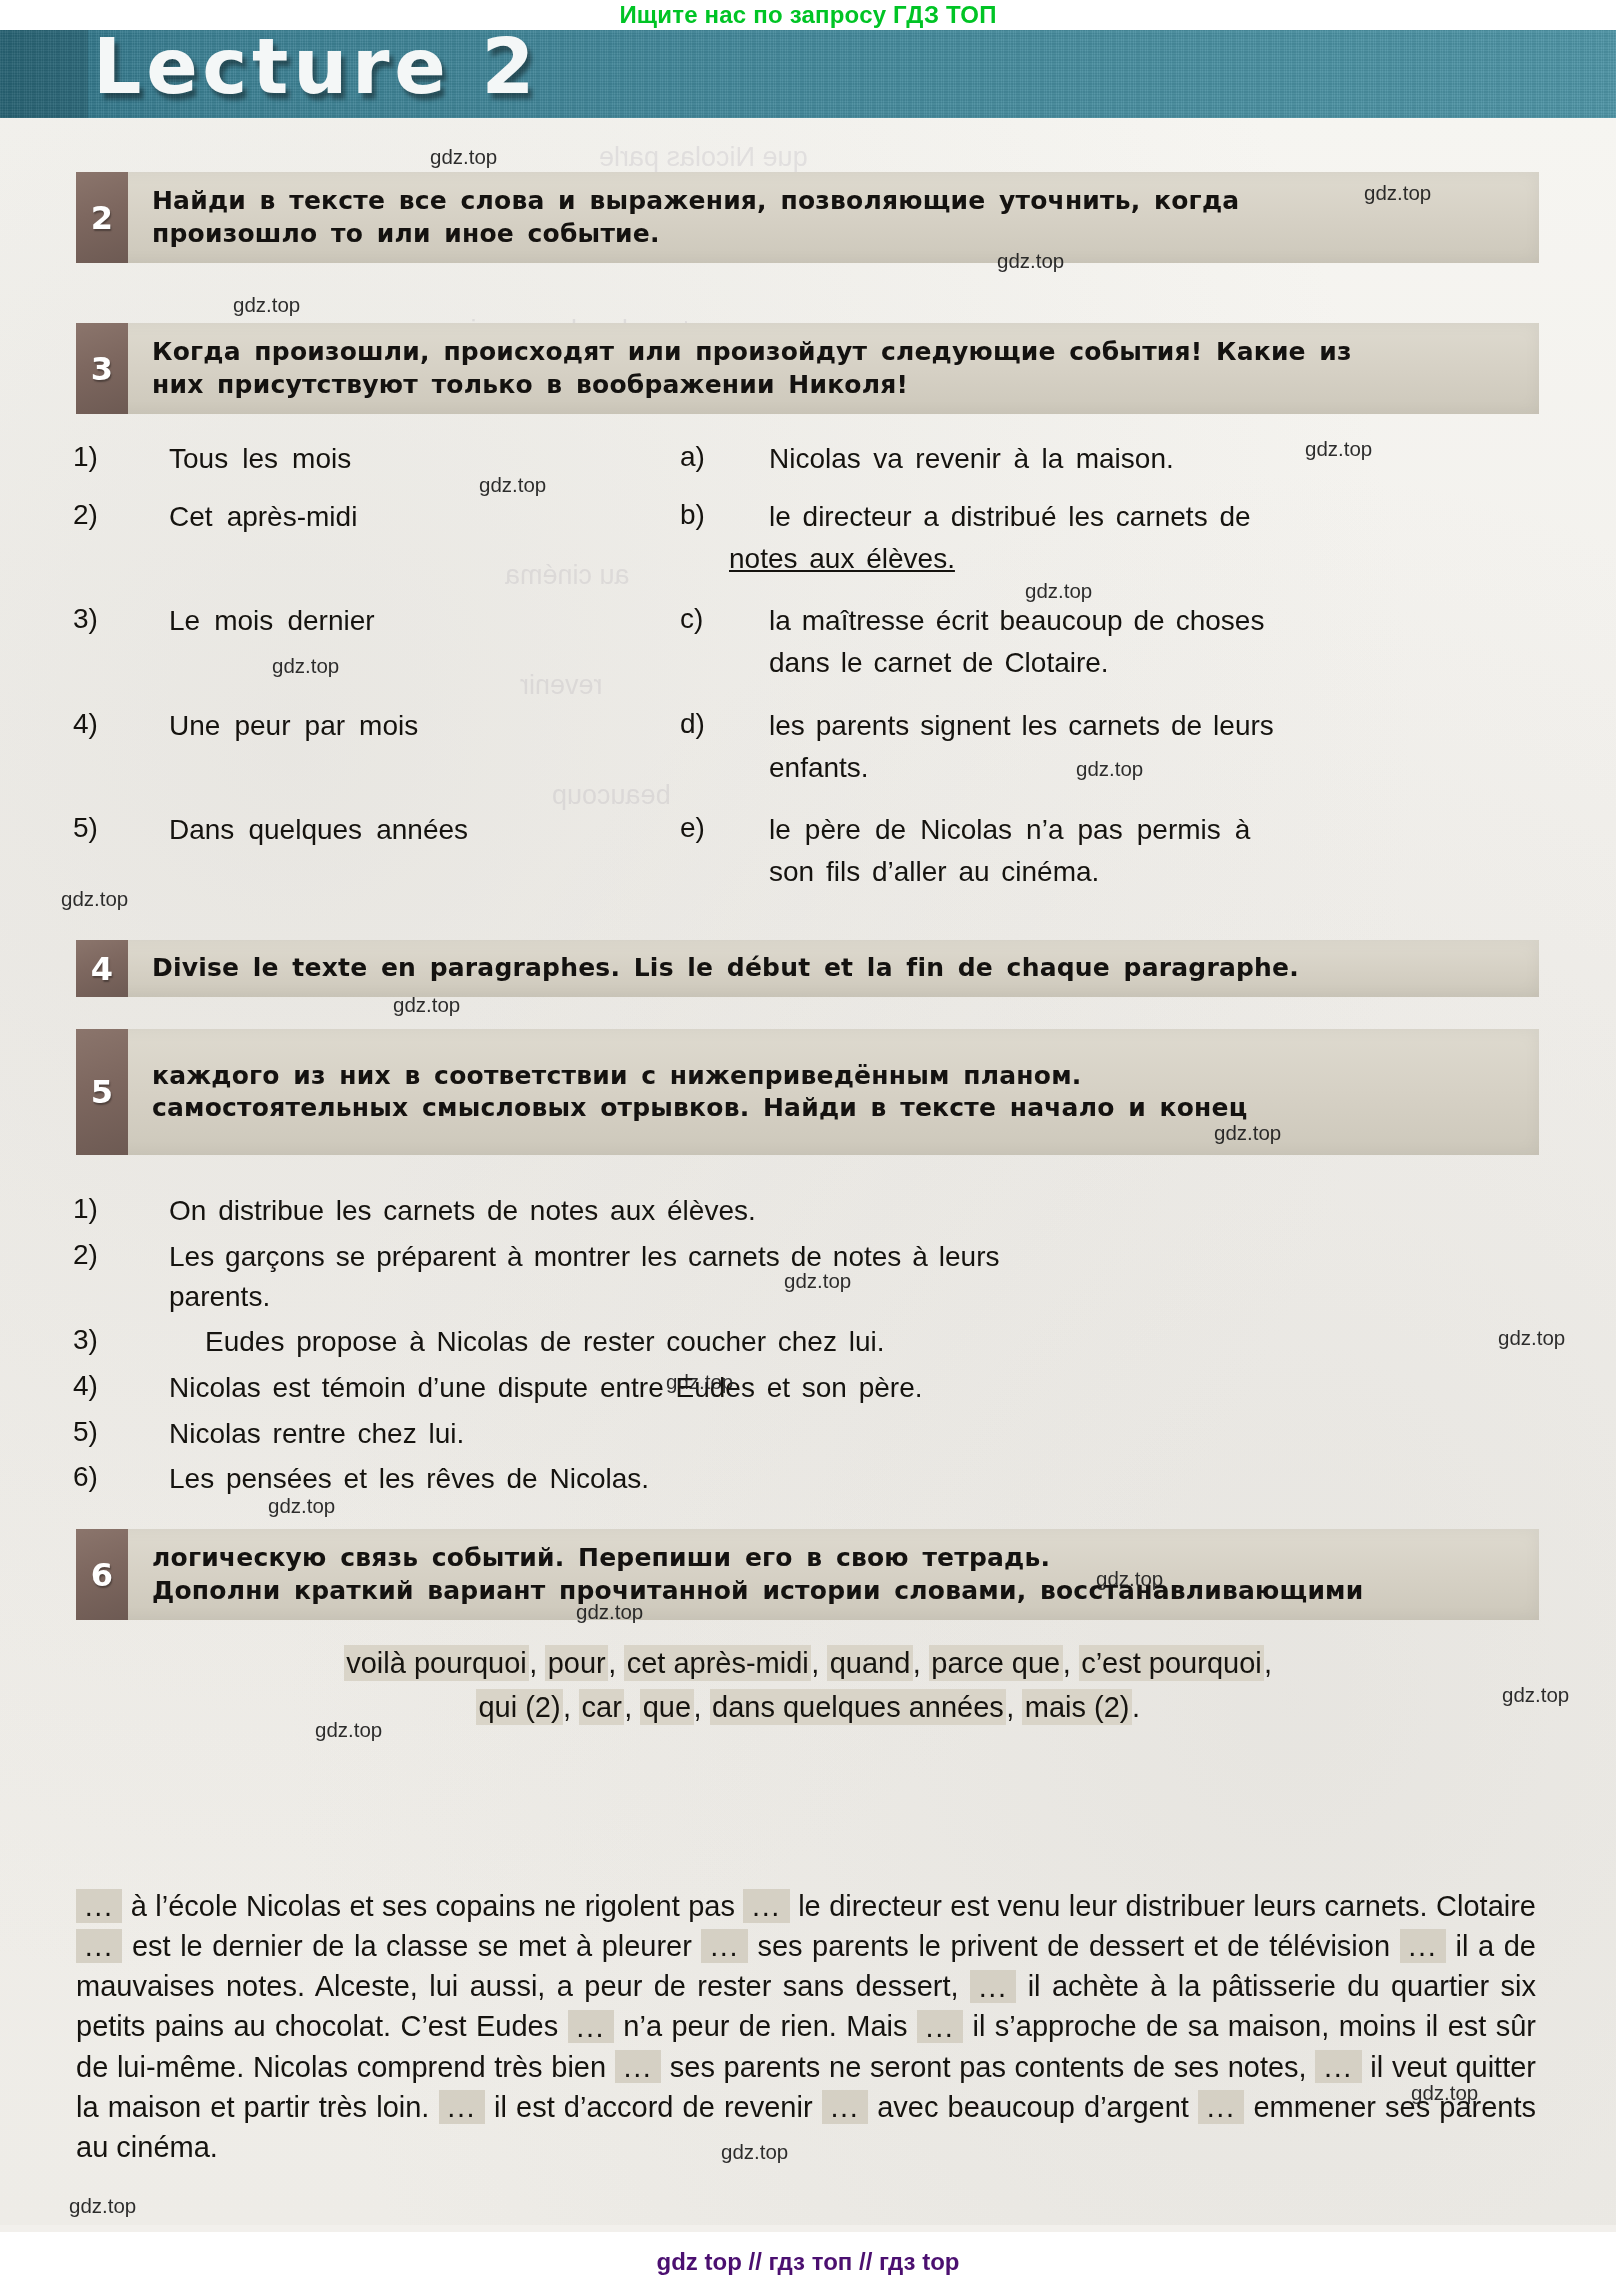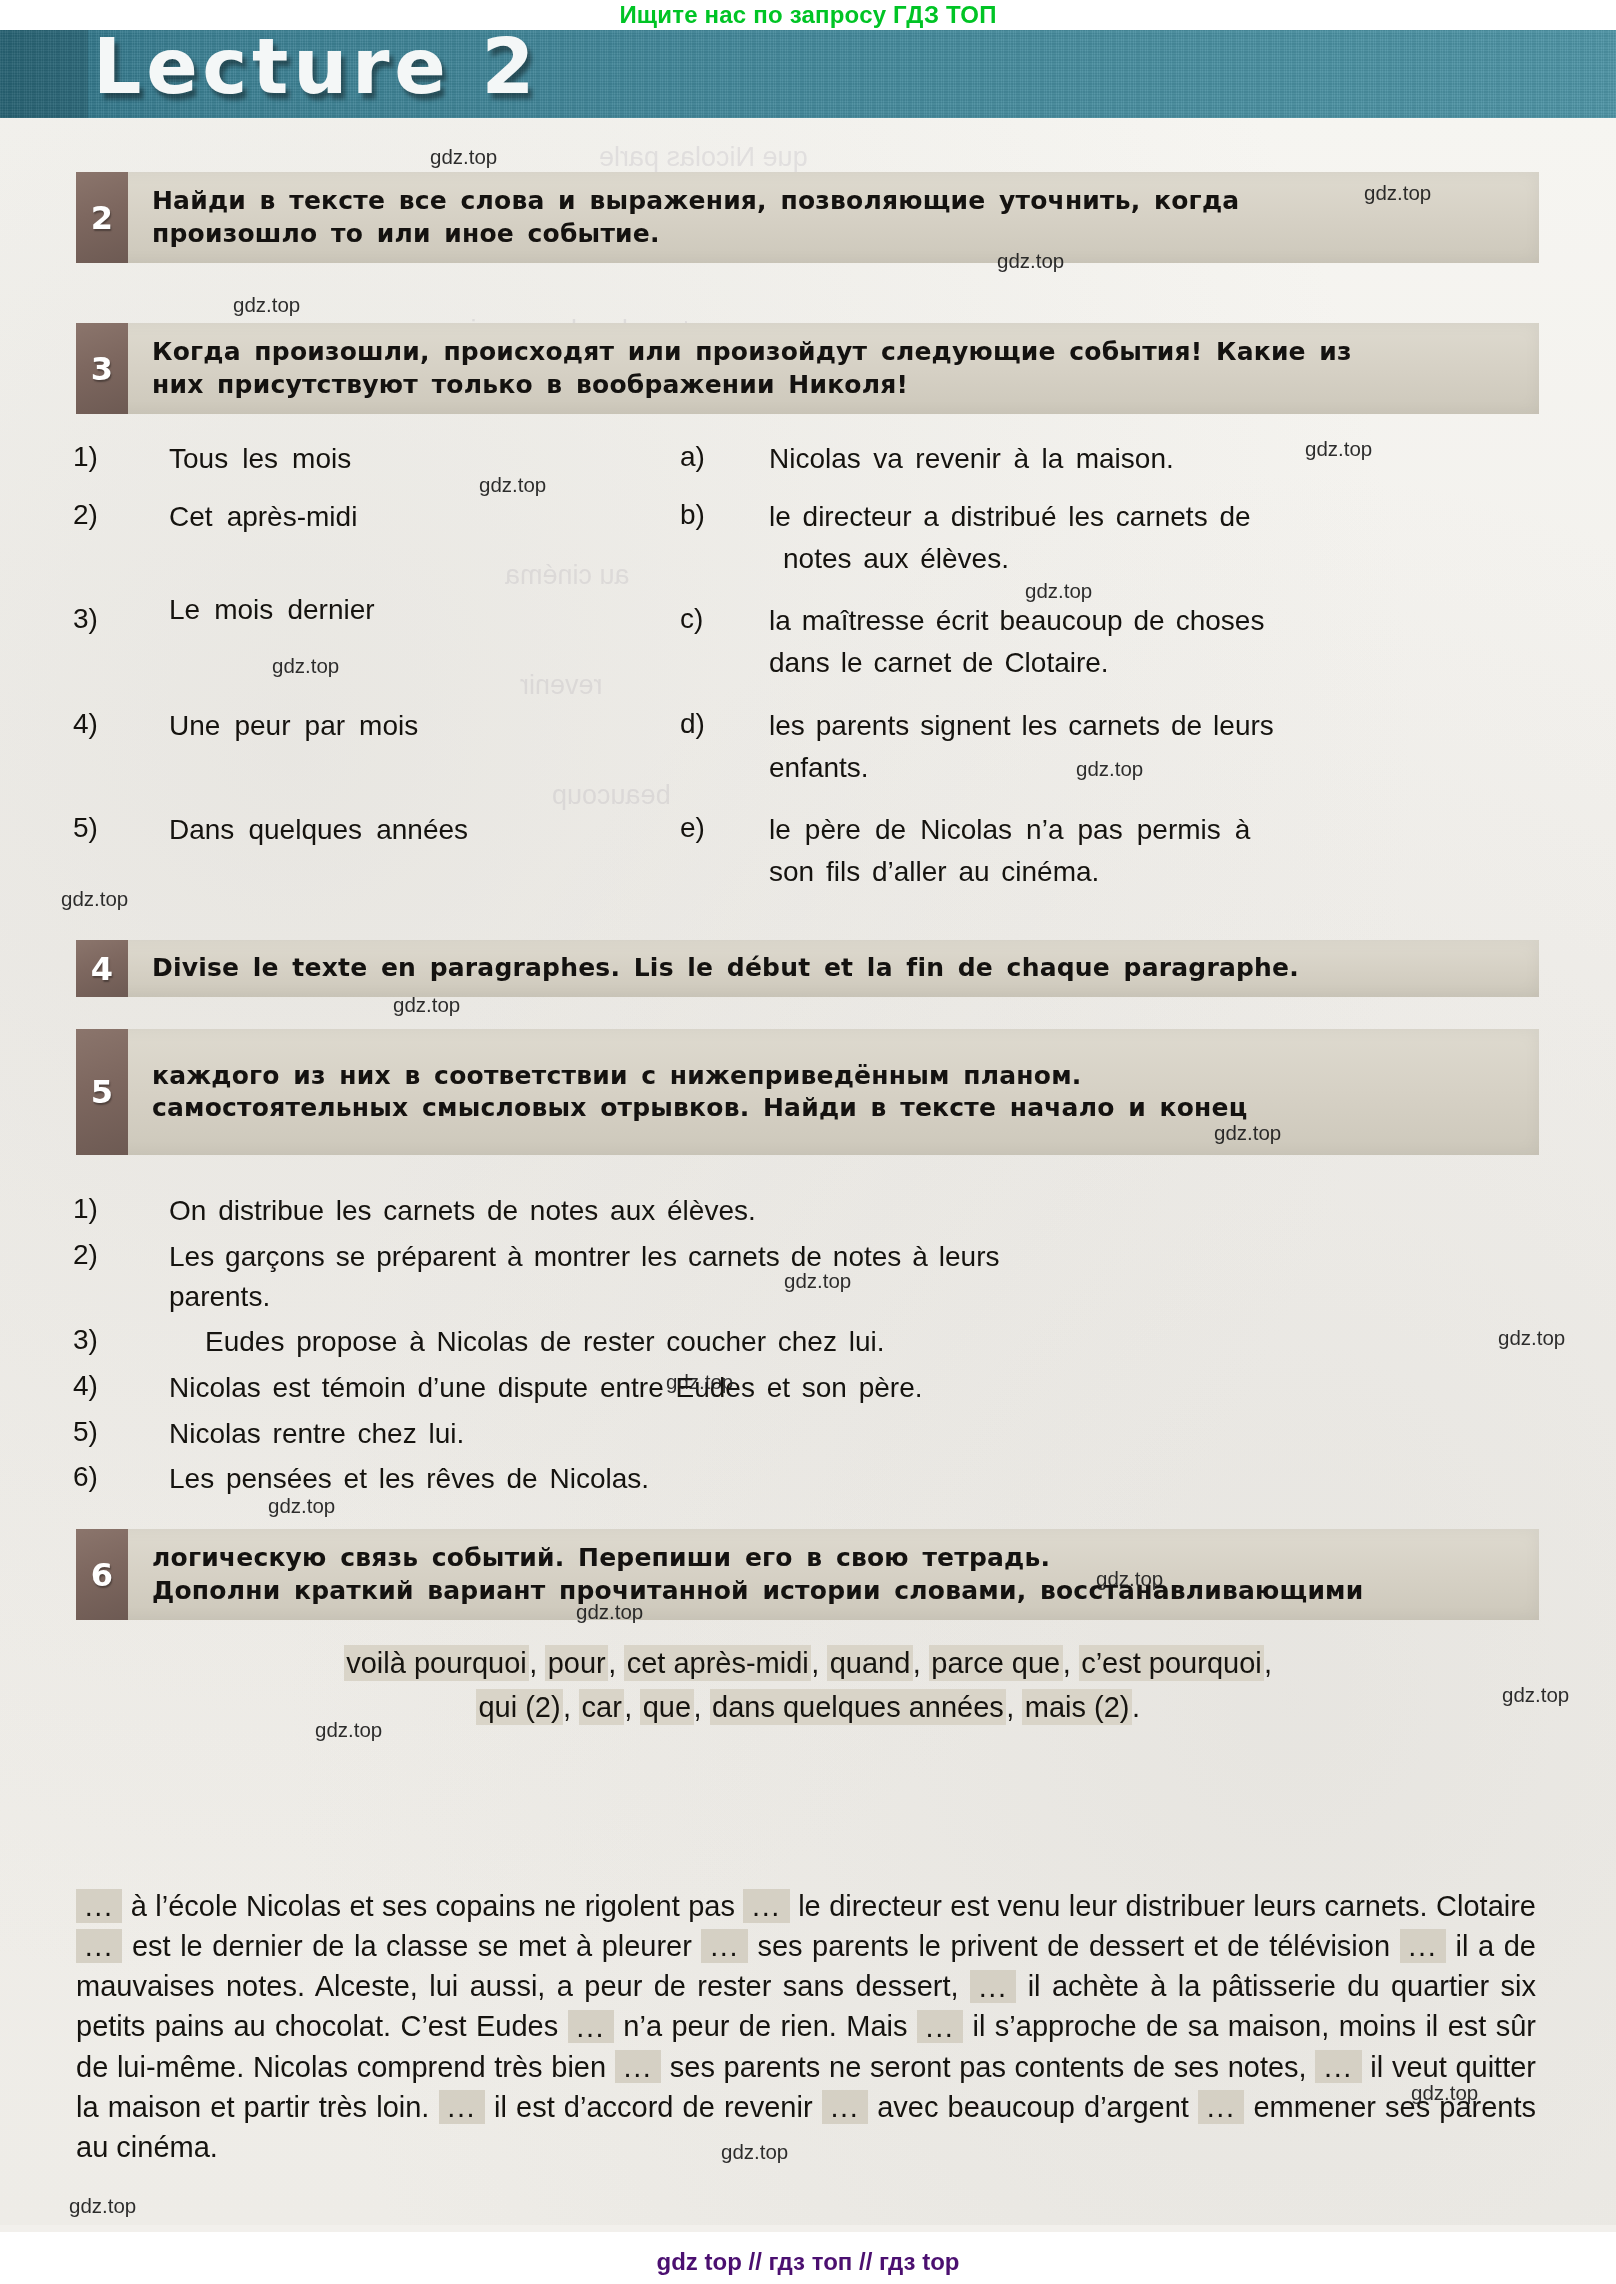--- a/index.html
+++ b/index.html
@@ -257,34 +257,34 @@
         </div>
       </div>
 
       <div class="marker" style="left:73px;top:323px;">1)</div>
       <div class="ftext" style="left:169px;top:323px;word-spacing:6.3px;">Tous les mois</div>
 
       <div class="marker" style="left:73px;top:381px;">2)</div>
       <div class="ftext" style="left:169px;top:381px;word-spacing:6.3px;">Cet après-midi</div>
 
       <div class="marker" style="left:73px;top:485px;">3)</div>
-      <div class="ftext" style="left:169px;top:474px;word-spacing:6.3px;">Le mois dernier</div>
+      <div class="ftext" style="left:169px;top:485px;word-spacing:6.3px;">Le mois dernier</div>
 
       <div class="marker" style="left:73px;top:590px;">4)</div>
       <div class="ftext" style="left:169px;top:590px;word-spacing:6.3px;">Une peur par mois</div>
 
       <div class="marker" style="left:73px;top:694px;">5)</div>
       <div class="ftext" style="left:169px;top:694px;word-spacing:6.3px;">Dans quelques années</div>
 
       <div class="marker" style="left:680px;top:323px;">a)</div>
       <div class="ftext" style="left:769px;top:323px;word-spacing:4.7px;">Nicolas va revenir à la maison.</div>
 
       <div class="marker" style="left:680px;top:381px;">b)</div>
       <div class="ftext" style="left:769px;top:381px;word-spacing:4px;">le directeur a distribué les carnets de</div>
-      <div class="ftext" style="left:783px;top:423px;word-spacing:4px;">notes aux élèves.</div>
+      <div class="ftext" style="left:729px;top:423px;word-spacing:4px;text-decoration:underline;">notes aux élèves.</div>
 
       <div class="marker" style="left:680px;top:485px;">c)</div>
       <div class="ftext" style="left:769px;top:485px;word-spacing:3.2px;">la maîtresse écrit beaucoup de choses</div>
       <div class="ftext" style="left:769px;top:527px;word-spacing:3.2px;">dans le carnet de Clotaire.</div>
 
       <div class="marker" style="left:680px;top:590px;">d)</div>
       <div class="ftext" style="left:769px;top:590px;word-spacing:3.2px;">les parents signent les carnets de leurs</div>
       <div class="ftext" style="left:769px;top:632px;word-spacing:3.2px;">enfants.</div>
 
       <div class="marker" style="left:680px;top:694px;">e)</div>

